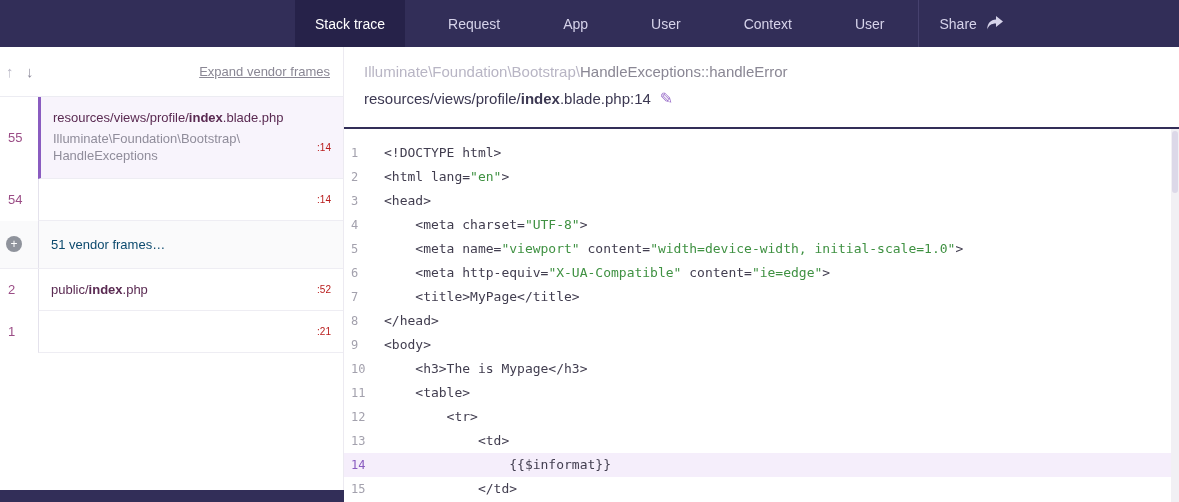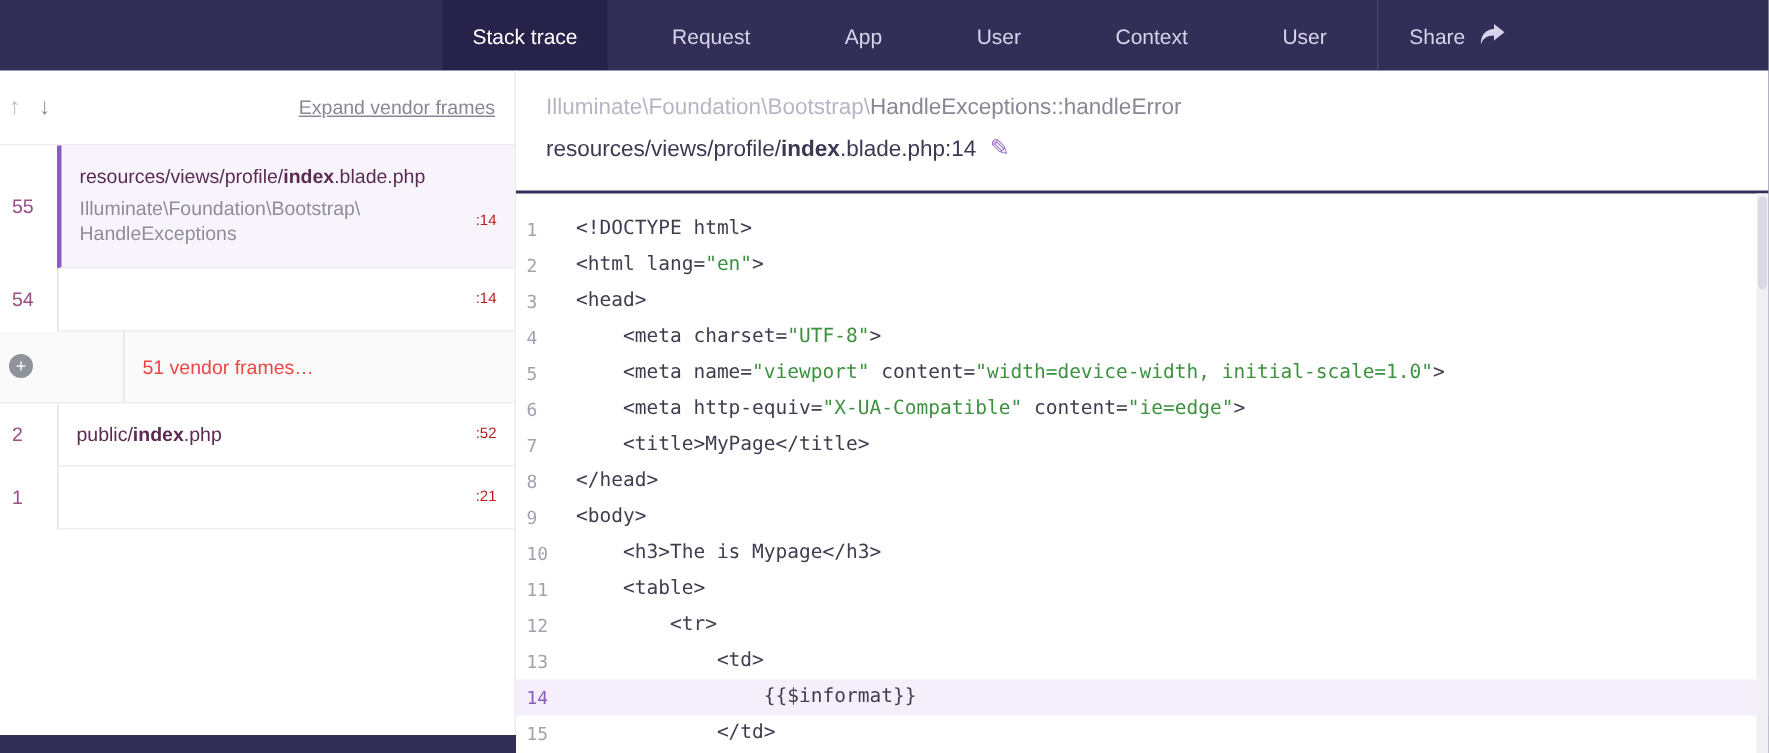--- a/index.html
+++ b/index.html
@@ -42,21 +42,21 @@
   .frame-file b { font-weight:bold; }
   .frame-meta { display:flex; justify-content:space-between; align-items:center; gap:8px; margin-top:6px; }
   .frame-class { color:#908d9b; font-size:13px; line-height:1.3; max-width:238px; overflow-wrap:anywhere; }
   .frame-line { color:#b91c1c; font-size:10px; white-space:nowrap; margin-left:auto; }
 
   .vendor-row { display:flex; align-items:stretch; background:#fafafb; border-bottom:1px solid #eeedf3; height:48px; cursor:pointer; }
   .vendor-gutter { width:38px; flex:none; display:flex; align-items:center; }
   .vendor-icon { width:16px; height:16px; border-radius:50%; background:#8f939c; color:#ffffff;
                  font-size:12px; line-height:16px; text-align:center; margin-left:6px; }
   .vendor-body { flex:1; border-left:1px solid #e4e2ec; display:flex; align-items:center;
-                 padding:0 12px; color:#ef4444; font-size:13px;margin-left:44px; }
+                 padding:0 12px; color:#0c4a6e; font-size:13px; }
 
   
   .main { flex:1; background:#ffffff; display:flex; flex-direction:column; position:relative; min-width:0; }
   .main-header { height:80px; flex:none; padding:16px 20px 0 20px; }
   .method-line { font-size:15px; color:#b8b5c4; margin-bottom:9px; }
   .method-line .method { color:#8a8794; }
   .file-line { font-size:15px; color:#3c3852; display:flex; align-items:center; }
   .file-line b { font-weight:bold; }
   .pencil { color:#9a6fc9; margin-left:9px; font-size:16px; cursor:pointer; }
 

